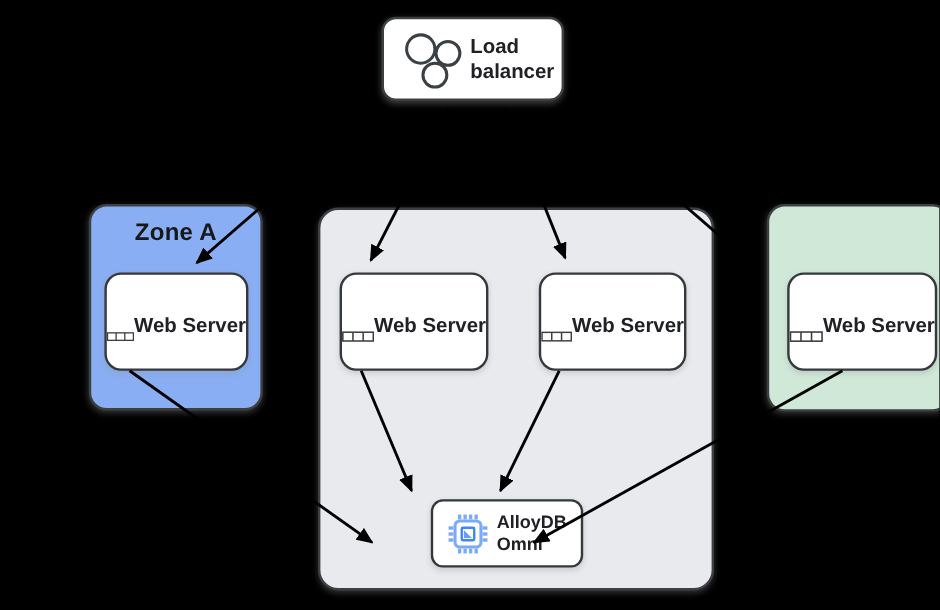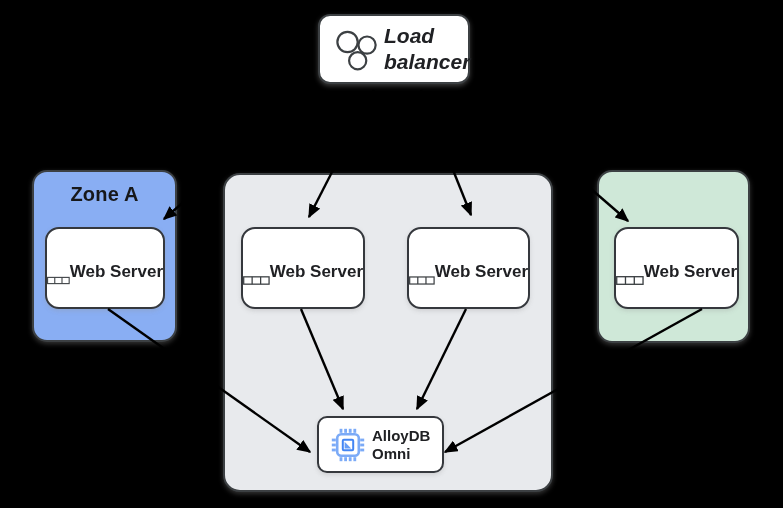--- a/index.html
+++ b/index.html
@@ -8,23 +8,23 @@
     font-family:"Liberation Sans", sans-serif;overflow:hidden;
   }
   .node,.zone,.server{position:absolute;box-sizing:border-box;}
   
   .lb{
     left:318px;top:14px;width:152px;height:70px;background:#fff;
     border:2.5px solid #3C4043;border-radius:12px;
     box-shadow:0 2px 5px rgba(150,150,150,.4);
     display:flex;align-items:center;gap:6px;padding-left:8px;
   }
-  .lb-label{font-size:21px;font-weight:700;color:#202124;line-height:1.24;width:84px;font-style:italic;}
+  .lb-label{font-size:17px;font-weight:700;color:#202124;line-height:1.24;width:84px;}
   
-  .zone{border:2.5px solid #3C4043;border-radius:15px;box-shadow:0 2px 5px rgba(150,150,150,.35);}
+  .zone{border:2.5px solid #3C4043;border-radius:15px;box-shadow:0 2px 5px rgba(150,150,150,.35);margin-left:42px;}
   .zone-a{left:32px;top:170px;width:145px;height:172px;}
   .zone-b{left:223px;top:173px;width:330px;height:319px;border-radius:17px;}
   .zone-c{left:597px;top:170px;width:153px;height:173px;}
   .zone-label{
     position:absolute;left:0;right:0;top:11px;text-align:center;
     font-size:20px;font-weight:700;color:#17181a;letter-spacing:.2px;
   }
   
   .server{
     background:#fff;border:2.5px solid #35383D;border-radius:14px;

